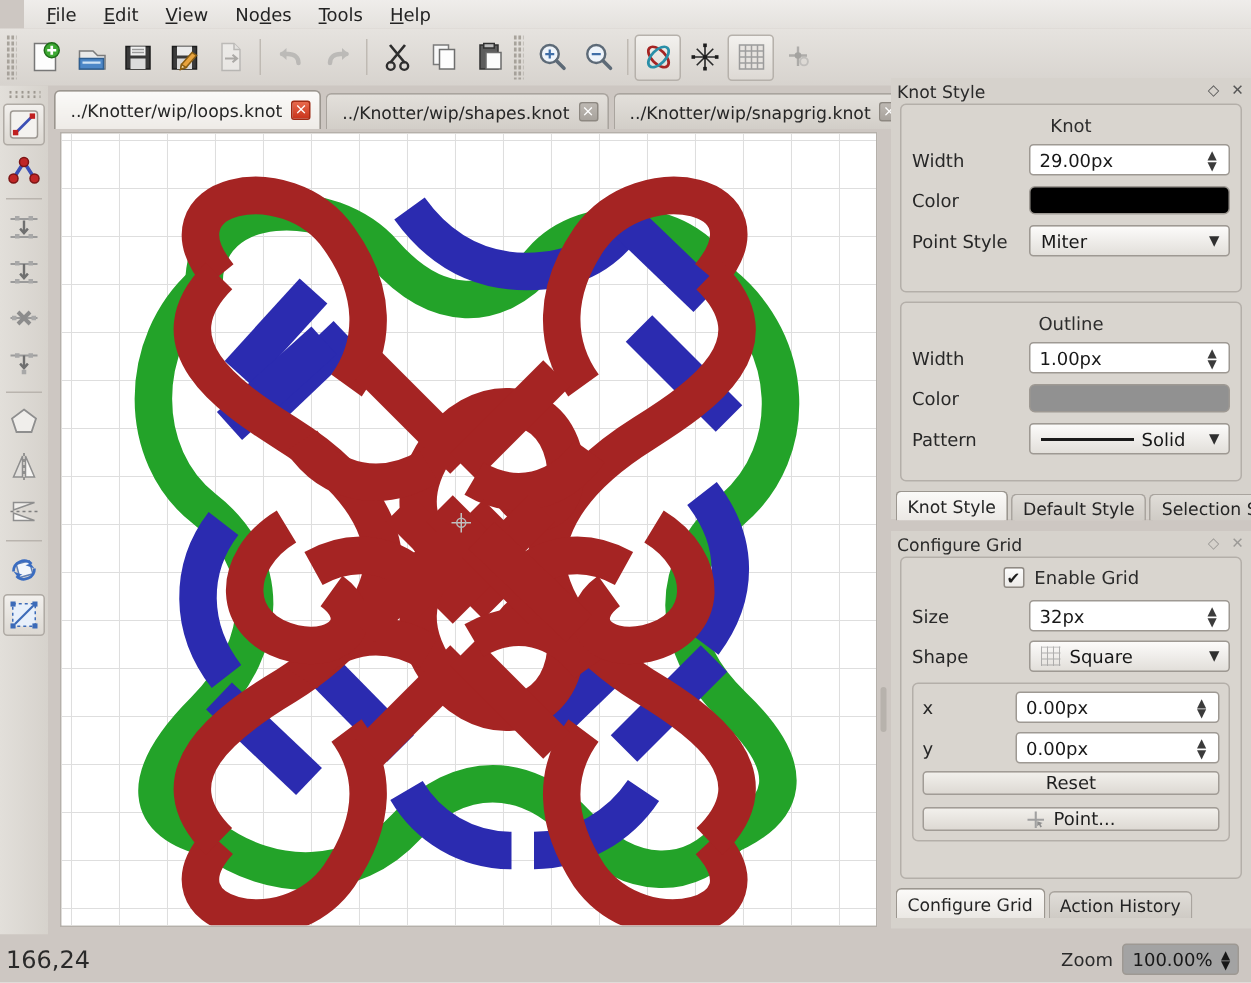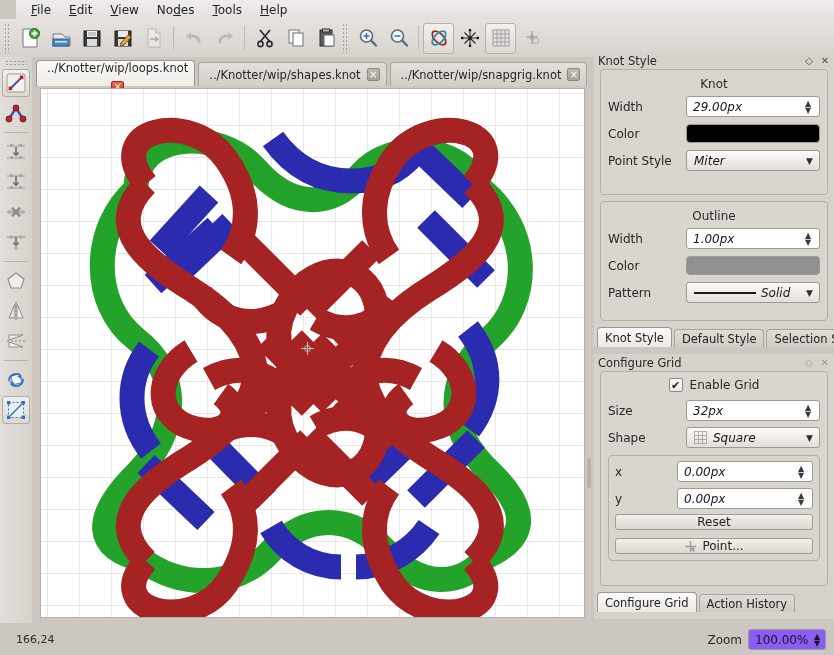--- a/index.html
+++ b/index.html
@@ -71,21 +71,21 @@
   .doctab {
     height:24px; display:flex; align-items:center; gap:6px;
     padding:0 6px 0 10px; margin-right:3px;
     background:linear-gradient(#e3e0db,#d2cec8);
     border:1px solid #a9a49e; border-bottom:none;
     border-radius:4px 4px 0 0; font-size:11.5px; color:#262626;
     cursor:default; white-space:nowrap;
   }
   .doctab.active {
     background:linear-gradient(#fbfaf8,#eeebe7);
-    border-color:#9b968f; height:26px; font-weight:normal;flex-direction:column;
+    border-color:#9b968f; height:26px; font-weight:normal;
   }
   .tabclose {
     width:13px; height:13px; border-radius:2px; display:flex;
     align-items:center; justify-content:center;
     font-size:10px; line-height:1; color:#fff;
     background:linear-gradient(#bdb8b2,#a8a39d);
     border:1px solid #8d8881; cursor:default;
   }
   .tabclose.red { background:linear-gradient(#e8694c,#c9341c); border-color:#a02a14; }
 
@@ -137,21 +137,21 @@
     border:1px solid #b4afa9; border-radius:4px;
     background:#d9d5cf; margin:0 6px; padding:4px 7px 7px;
     position:relative;
   }
   .group-title {
     text-align:center; font-size:12px; color:#2c2c2c;
     margin-bottom:4px; margin-top:3px;
   }
   .row { display:flex; align-items:center; height:23px; margin-bottom:4px; }
   .row .lbl { width:78px; font-size:12px; color:#272727; }
-  .row .ctl { flex:1;font-style:italic; }
+  .row .ctl { flex:1; }
 
   .spin {
     height:21px; background:#fff; border:1px solid #9e9993; border-radius:3px;
     display:flex; align-items:center; padding-left:6px; font-size:12px;
     color:#171717; position:relative;
   }
   .spin .val { flex:1; }
   .spin .arrows {
     width:18px; height:19px; display:flex; flex-direction:column;
     align-items:center; justify-content:center; line-height:7px;
@@ -206,27 +206,27 @@
     border:1px solid #a19c96; border-radius:3px;
     display:flex; align-items:center; justify-content:center;
     font-size:12px; color:#1f1f1f; cursor:default; gap:5px;
   }
 
   
   .statusbar {
     position:absolute; left:0; top:623px; width:834px; height:32px;
     background:#cdc7c2; display:flex; align-items:center;
   }
-  .status-coord { padding-left:16px; font-size:11px; color:#2a2a2a; }
+  .status-coord { padding-left:4px; font-size:16px; color:#2a2a2a; }
   .zoom-wrap {
     position:absolute; right:8px; top:629px; display:flex; align-items:center; gap:6px;
   }
   .zoom-label { font-size:12px; color:#2a2a2a; }
   .zoom-spin {
-    width:78px; height:21px; background:#8b5cf6; border:1px solid #9e9993;
+    width:78px; height:21px; background:#a3a3a3; border:1px solid #9e9993;
     border-radius:3px; display:flex; align-items:center; padding-left:6px;
     font-size:12px; color:#171717;
   }
 </style>
 </head>
 <body>
 
 <div id="app">
 
   <div class="menubar">

